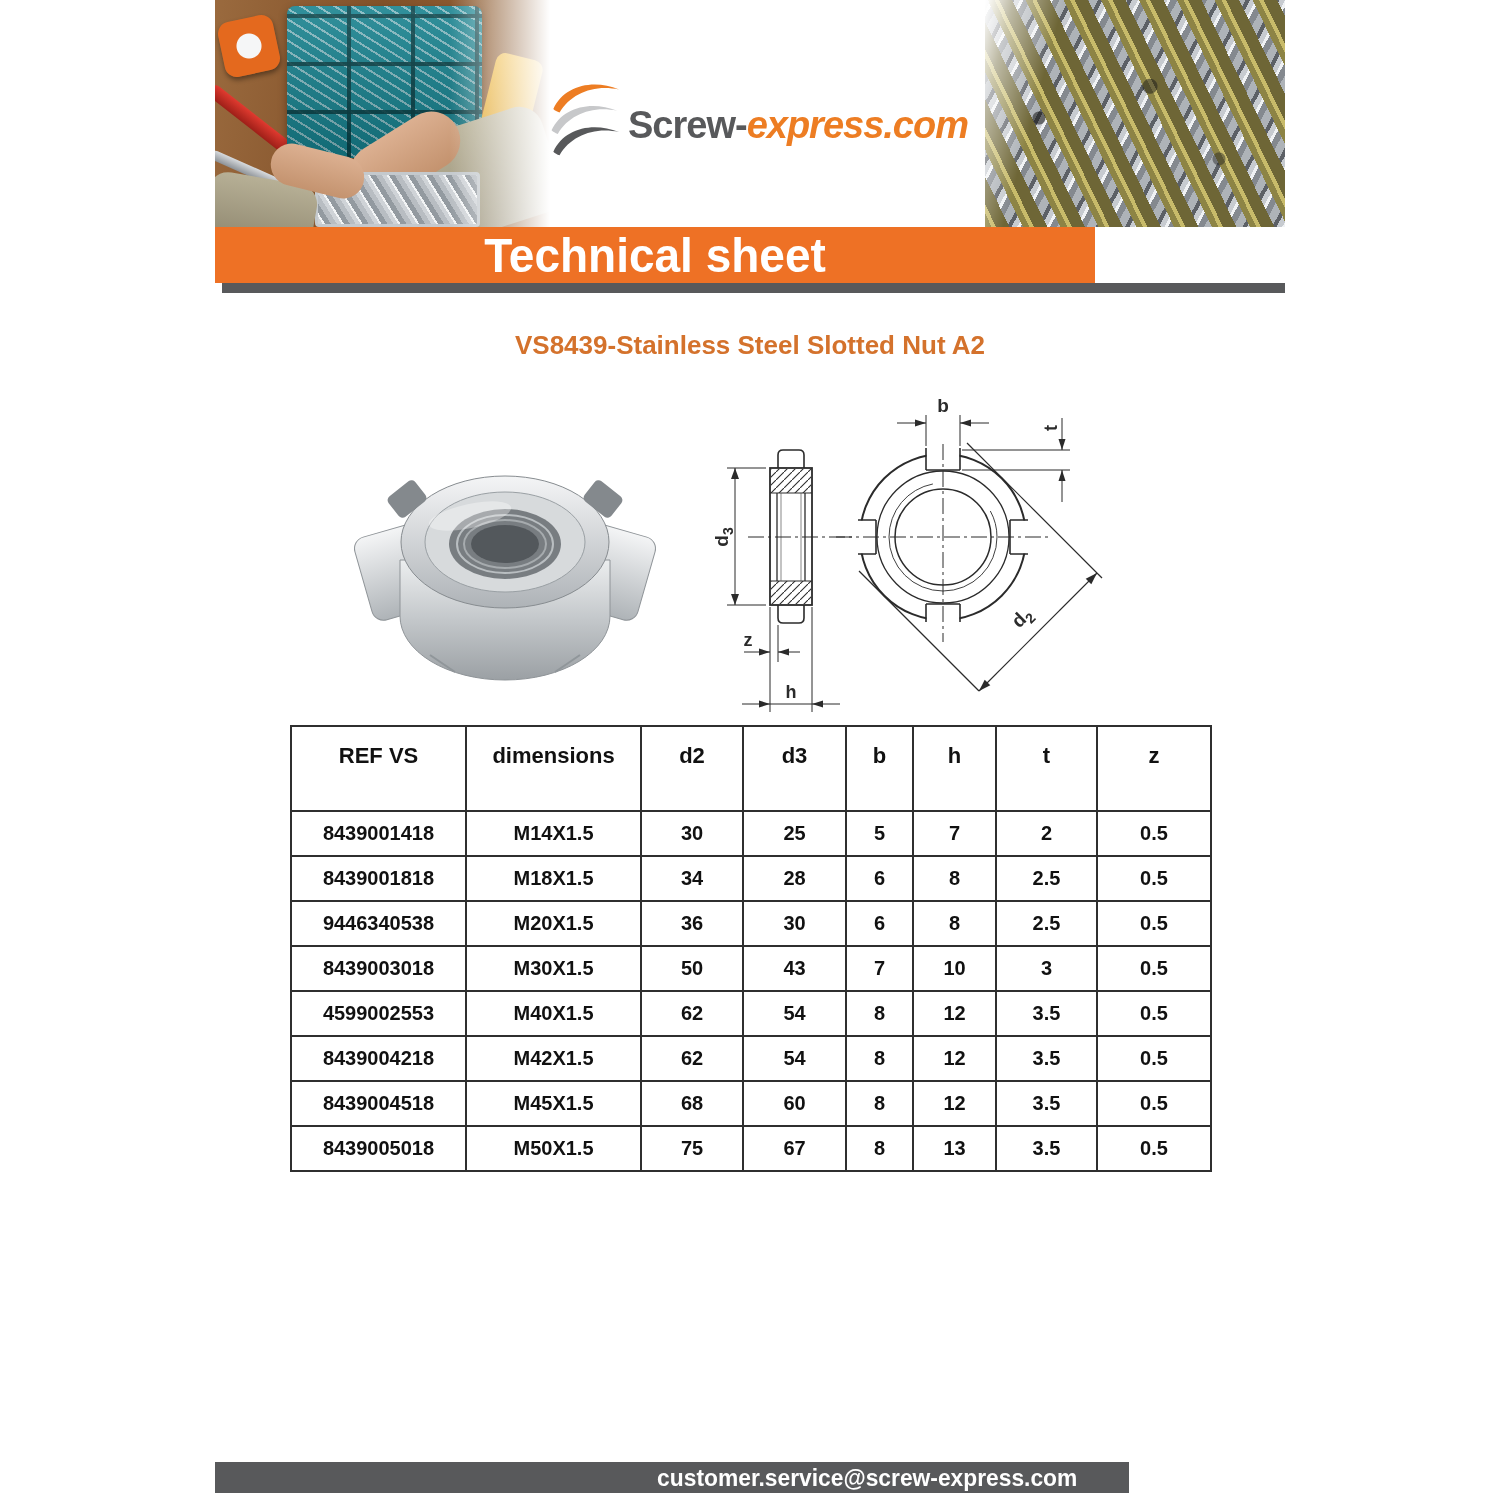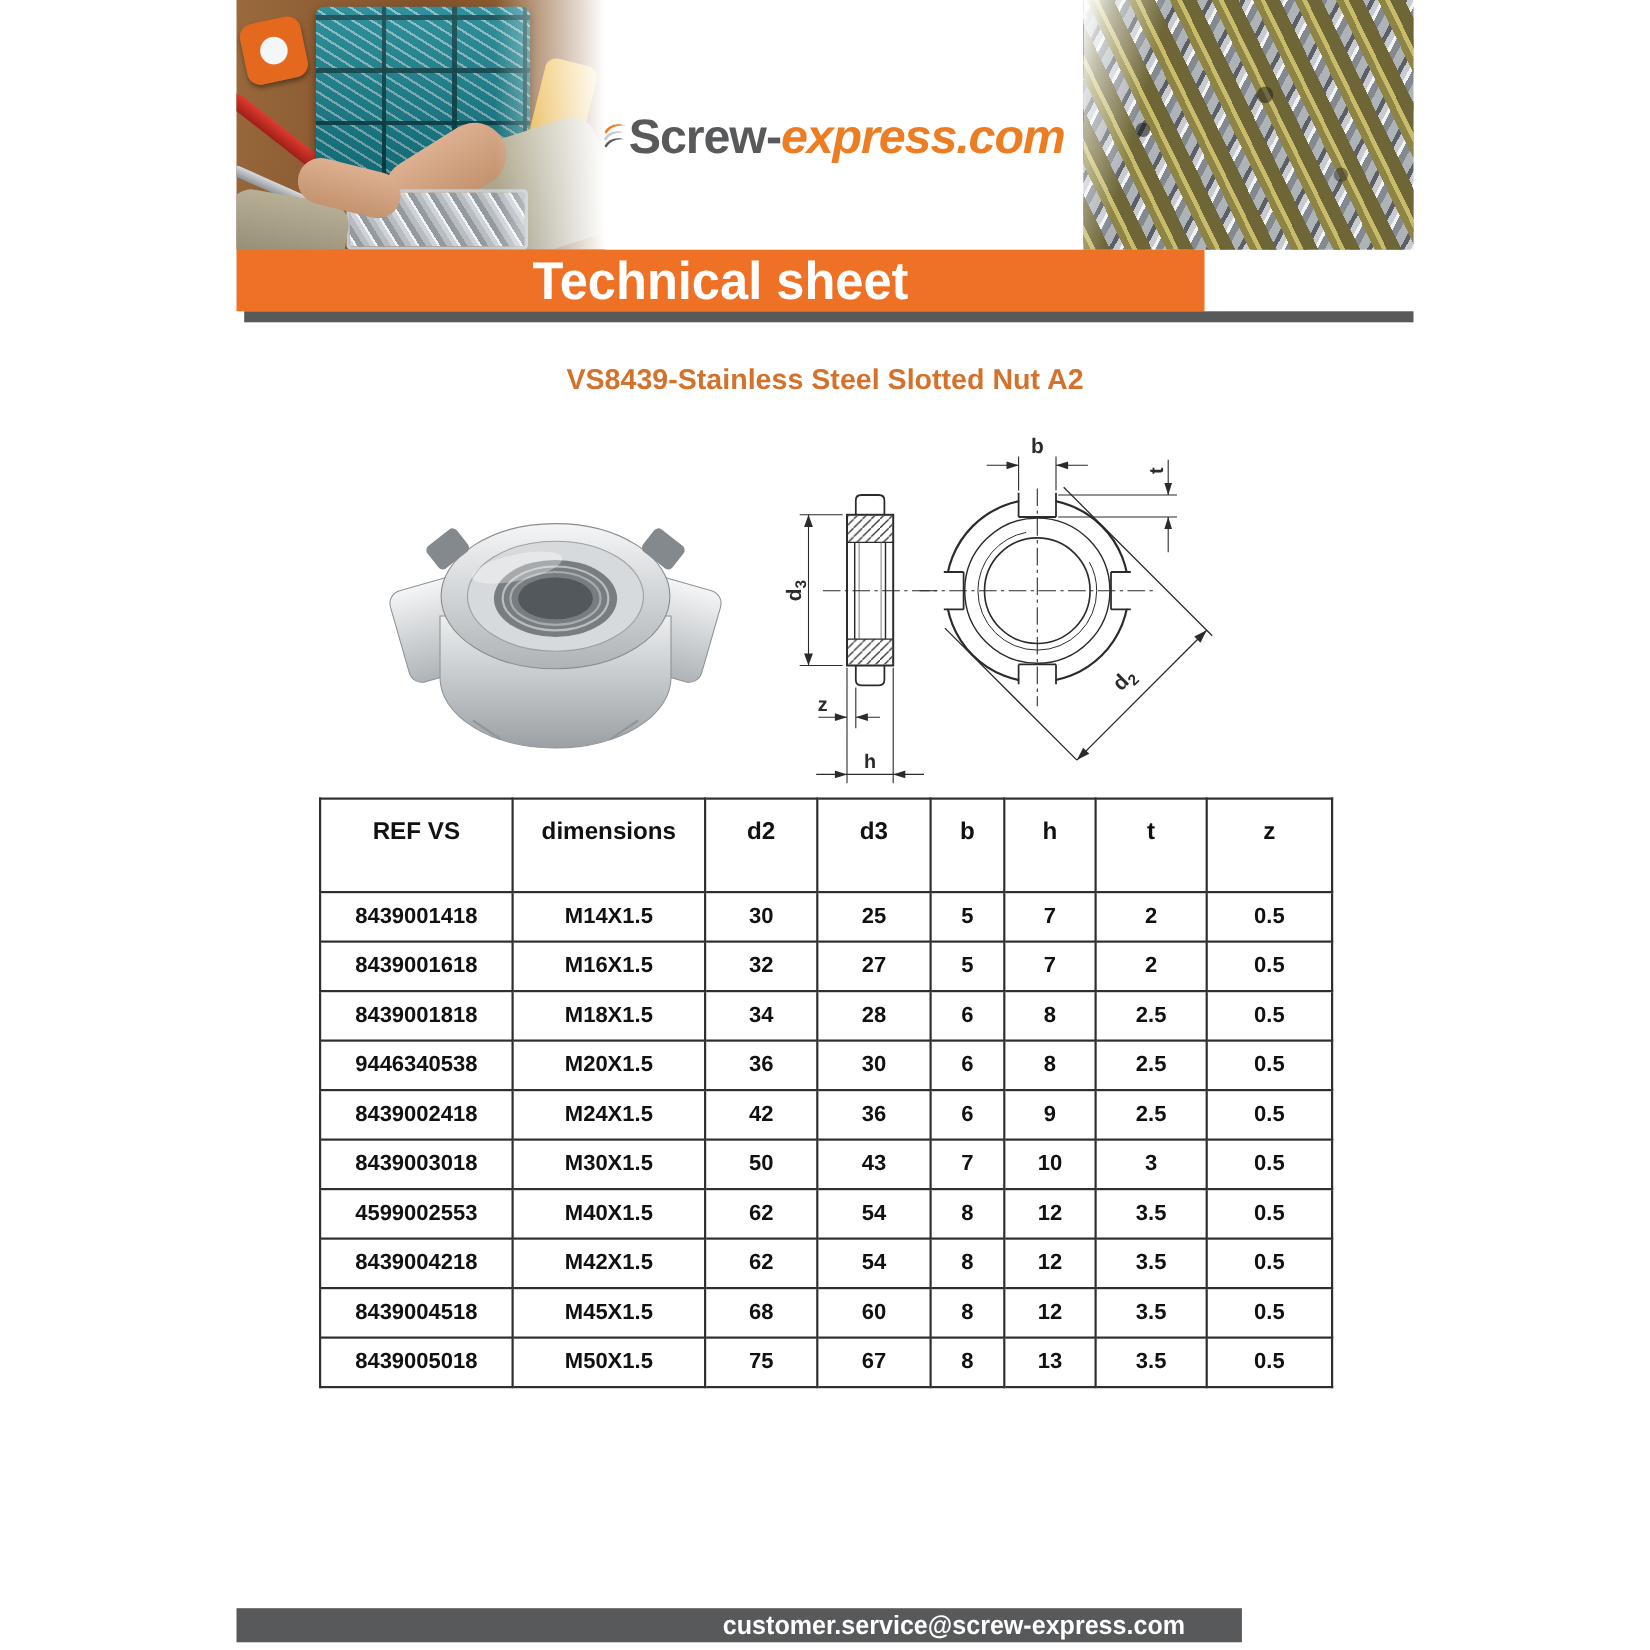--- a/index.html
+++ b/index.html
@@ -32,21 +32,21 @@
   .d-screwdriver { left:-18px; top:118px; width:120px; height:14px; background:linear-gradient(#e03a2f,#9e1f18); border-radius:7px; transform:rotate(38deg);}
   .d-wrench { left:-8px; top:168px; width:95px; height:10px; background:linear-gradient(#d8dbde,#8d9297); border-radius:5px; transform:rotate(24deg);}
   .d-arm1 { left:130px; top:128px; width:120px; height:58px; background:linear-gradient(#dcb091,#c4936f); border-radius:30px; transform:rotate(-32deg);}
   .d-sleeve1 { left:210px; top:118px; width:130px; height:110px; background:linear-gradient(#b7b096,#9a927a); border-radius:24px; transform:rotate(-18deg);}
   .d-arm2 { left:55px; top:150px; width:95px; height:42px; background:linear-gradient(#dcb091,#c4936f); border-radius:22px; transform:rotate(14deg);}
   .d-sleeve2 { left:-10px; top:178px; width:110px; height:70px; background:linear-gradient(#b7b096,#8f876f); border-radius:20px; transform:rotate(10deg);}
   .d-tray { left:100px; top:172px; width:165px; height:55px; background:repeating-linear-gradient(58deg,#cfd3d7 0 4px,#f2f4f5 4px 6px,#939aa0 6px 11px,#b8bdc2 11px 16px); border:3px solid #c4c9cd; border-radius:4px;}
   .d-tool { left:268px; top:55px; width:48px; height:120px; background:linear-gradient(#f0b93f,#d79a22); border-radius:10px; transform:rotate(14deg);}
 
   .hdr-logo { position:absolute; left:548px; top:70px; width:420px; height:110px; display:flex; align-items:center; }
-  .logo-text { font-size:44px; font-weight:bold; letter-spacing:-1px; white-space:nowrap; }
+  .logo-text { font-size:38px; font-weight:bold; letter-spacing:-1px; white-space:nowrap; }
   .logo-text .t1 { color:#58595B; }
   .logo-text .t2 { color:#ED7D23; font-style:italic; }
 
   .banner { position:absolute; left:215px; top:227px; width:880px; height:56px; background:var(--accent,#EE7125); display:flex; align-items:center; justify-content:center; }
   .banner-title { color:#fff; font-size:46px; font-weight:bold; letter-spacing:0; transform:scaleY(1.05); }
   .banner-shadow { position:absolute; left:222px; top:283px; width:1063px; height:10px; background:var(--dark,#58595B); }
 
   .doc-title { position:absolute; left:0; top:330px; width:1500px; text-align:center; color:var(--title,#D4722C); font-size:26px; font-weight:bold; }
 
   .product-photo { position:absolute; left:350px; top:420px; width:310px; height:300px; }
@@ -243,56 +243,36 @@
           <td>8439001418</td>
           <td>M14X1.5</td>
           <td>30</td>
           <td>25</td>
           <td>5</td>
           <td>7</td>
           <td>2</td>
           <td>0.5</td>
         </tr>
         <tr>
-          <td>8439001618</td>
-          <td>M16X1.5</td>
-          <td>32</td>
-          <td>27</td>
-          <td>5</td>
-          <td>7</td>
-          <td>2</td>
-          <td>0.5</td>
-        </tr>
-        <tr>
           <td>8439001818</td>
           <td>M18X1.5</td>
           <td>34</td>
           <td>28</td>
           <td>6</td>
           <td>8</td>
           <td>2.5</td>
           <td>0.5</td>
         </tr>
         <tr>
           <td>9446340538</td>
           <td>M20X1.5</td>
           <td>36</td>
           <td>30</td>
           <td>6</td>
           <td>8</td>
-          <td>2.5</td>
-          <td>0.5</td>
-        </tr>
-        <tr>
-          <td>8439002418</td>
-          <td>M24X1.5</td>
-          <td>42</td>
-          <td>36</td>
-          <td>6</td>
-          <td>9</td>
           <td>2.5</td>
           <td>0.5</td>
         </tr>
         <tr>
           <td>8439003018</td>
           <td>M30X1.5</td>
           <td>50</td>
           <td>43</td>
           <td>7</td>
           <td>10</td>

